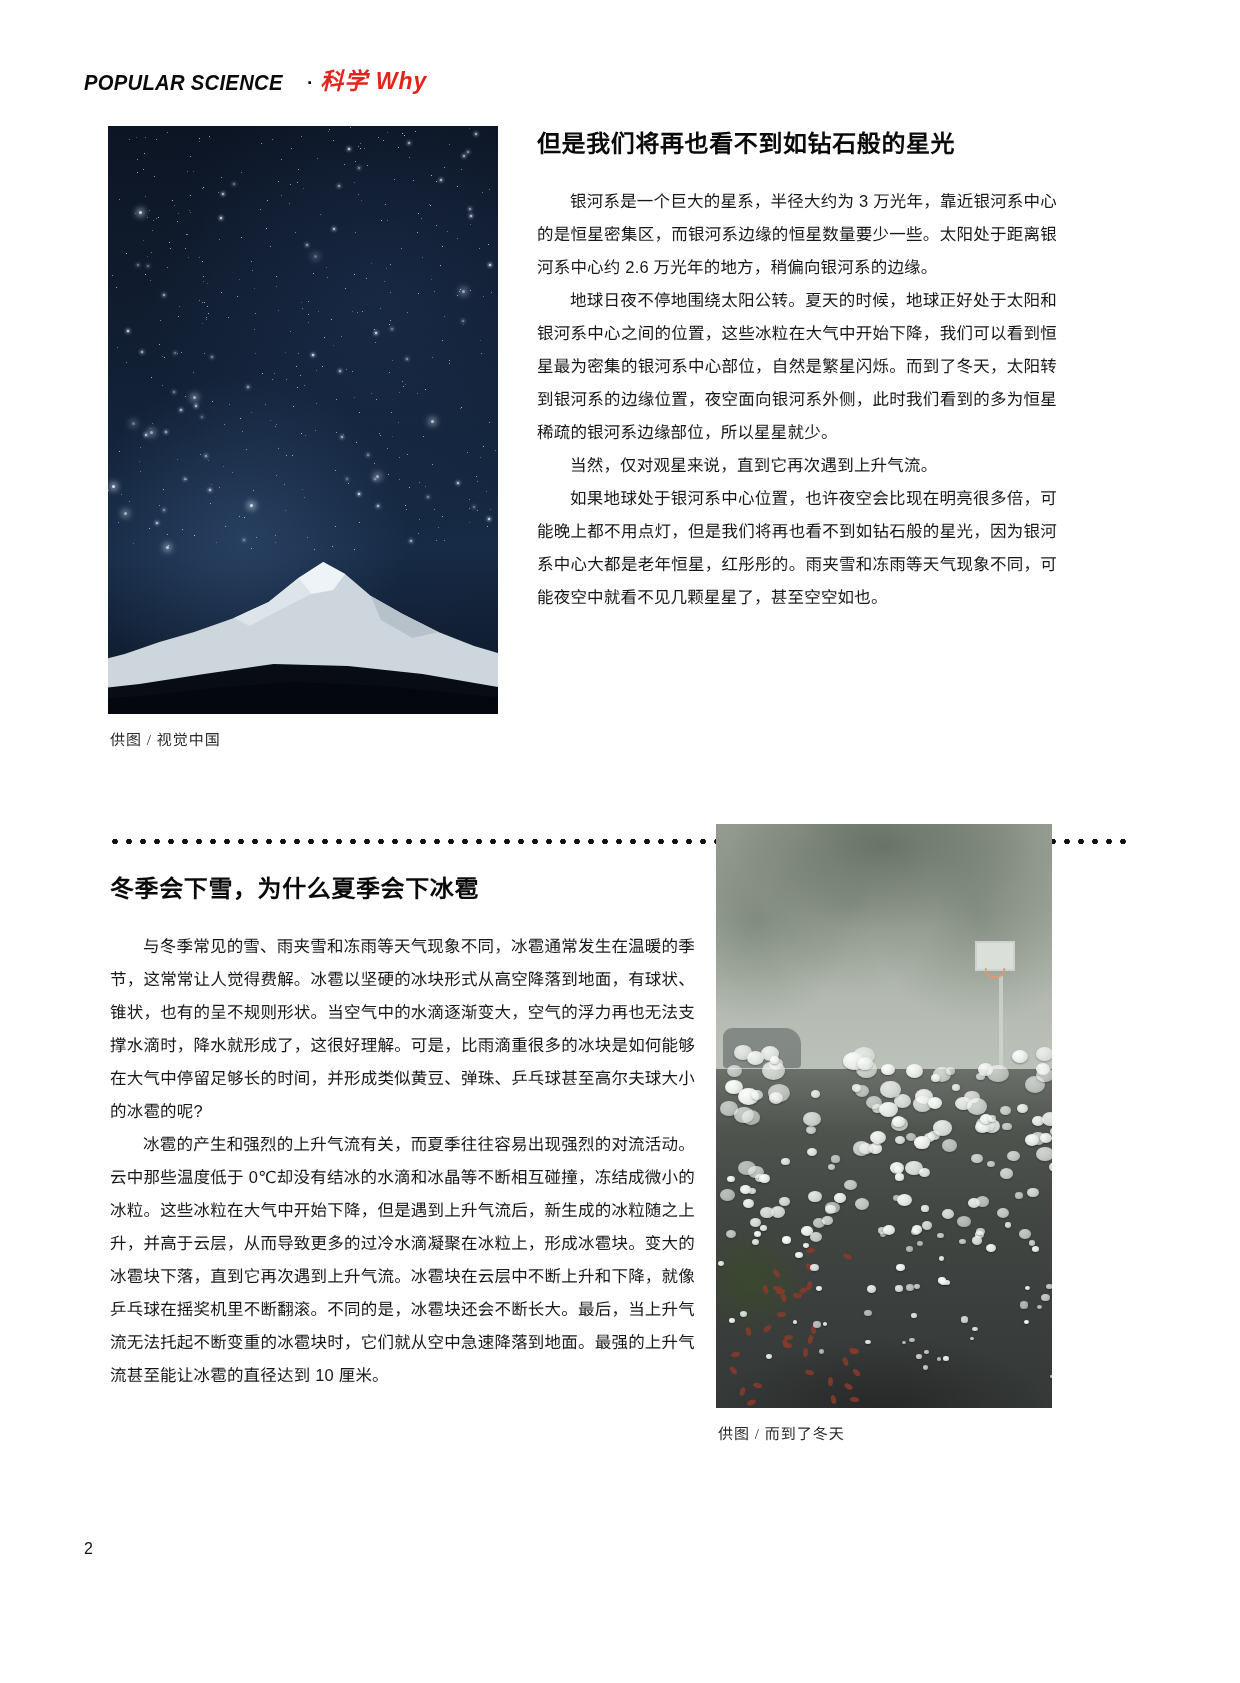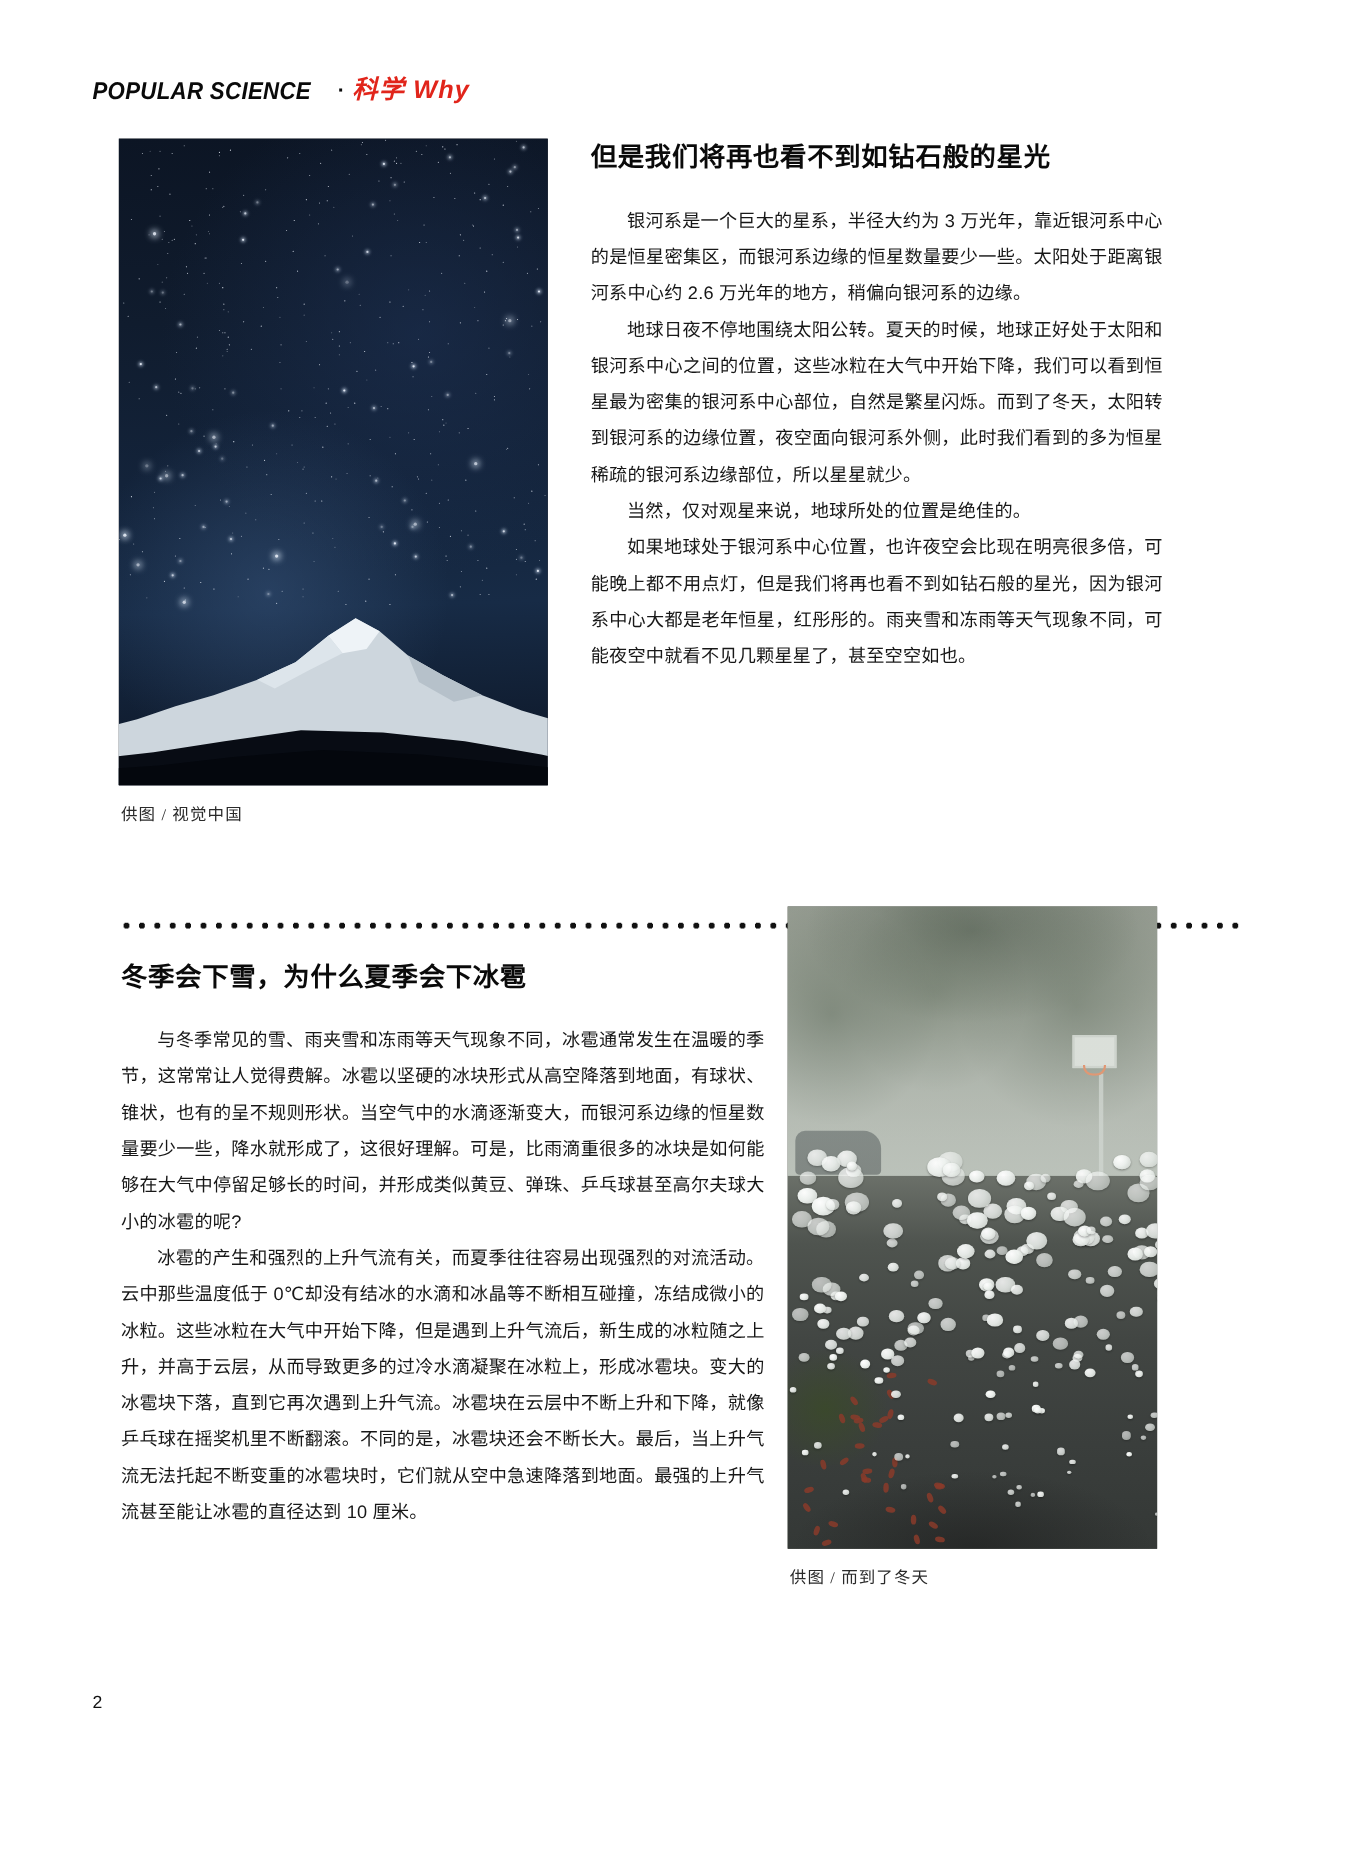--- a/index.html
+++ b/index.html
@@ -723,31 +723,31 @@
       <path d="M0,186 L60,182 L130,174 L210,168 L300,172 L380,180 L440,186 L440,200 L0,200 Z" fill="#04070d"></path>
     </svg>
   </div>
   <div class="caption caption-1">供图 / 视觉中国</div>
 
   <div class="article-1-body">
     <h1 class="headline-1">但是我们将再也看不到如钻石般的星光</h1>
     <div class="body-text">
       <p>银河系是一个巨大的星系，半径大约为 3 万光年，靠近银河系中心的是恒星密集区，而银河系边缘的恒星数量要少一些。太阳处于距离银河系中心约 2.6 万光年的地方，稍偏向银河系的边缘。</p>
       <p>地球日夜不停地围绕太阳公转。夏天的时候，地球正好处于太阳和银河系中心之间的位置，这些冰粒在大气中开始下降，我们可以看到恒星最为密集的银河系中心部位，自然是繁星闪烁。而到了冬天，太阳转到银河系的边缘位置，夜空面向银河系外侧，此时我们看到的多为恒星稀疏的银河系边缘部位，所以星星就少。</p>
-      <p>当然，仅对观星来说，地球所处的位置是绝佳的。</p>
+      <p>当然，仅对观星来说，直到它再次遇到上升气流。</p>
       <p>如果地球处于银河系中心位置，也许夜空会比现在明亮很多倍，可能晚上都不用点灯，但是我们将再也看不到如钻石般的星光，因为银河系中心大都是老年恒星，红彤彤的。雨夹雪和冻雨等天气现象不同，可能夜空中就看不见几颗星星了，甚至空空如也。</p>
     </div>
   </div>
 
   <div class="divider"></div>
 
   <div class="article-2-body">
     <h1 class="headline-2">冬季会下雪，为什么夏季会下冰雹</h1>
     <div class="body-text">
-      <p>与冬季常见的雪、雨夹雪和冻雨等天气现象不同，冰雹通常发生在温暖的季节，这常常让人觉得费解。冰雹以坚硬的冰块形式从高空降落到地面，有球状、锥状，也有的呈不规则形状。当空气中的水滴逐渐变大，而银河系边缘的恒星数量要少一些，降水就形成了，这很好理解。可是，比雨滴重很多的冰块是如何能够在大气中停留足够长的时间，并形成类似黄豆、弹珠、乒乓球甚至高尔夫球大小的冰雹的呢?</p>
+      <p>与冬季常见的雪、雨夹雪和冻雨等天气现象不同，冰雹通常发生在温暖的季节，这常常让人觉得费解。冰雹以坚硬的冰块形式从高空降落到地面，有球状、锥状，也有的呈不规则形状。当空气中的水滴逐渐变大，空气的浮力再也无法支撑水滴时，降水就形成了，这很好理解。可是，比雨滴重很多的冰块是如何能够在大气中停留足够长的时间，并形成类似黄豆、弹珠、乒乓球甚至高尔夫球大小的冰雹的呢?</p>
       <p>冰雹的产生和强烈的上升气流有关，而夏季往往容易出现强烈的对流活动。云中那些温度低于 0℃却没有结冰的水滴和冰晶等不断相互碰撞，冻结成微小的冰粒。这些冰粒在大气中开始下降，但是遇到上升气流后，新生成的冰粒随之上升，并高于云层，从而导致更多的过冷水滴凝聚在冰粒上，形成冰雹块。变大的冰雹块下落，直到它再次遇到上升气流。冰雹块在云层中不断上升和下降，就像乒乓球在摇奖机里不断翻滚。不同的是，冰雹块还会不断长大。最后，当上升气流无法托起不断变重的冰雹块时，它们就从空中急速降落到地面。最强的上升气流甚至能让冰雹的直径达到 10 厘米。</p>
     </div>
   </div>
 
   <div class="photo-2">
     <div class="photo-2-bg"></div>
     <div class="fog-trees"></div>
     <div class="hoop-pole"></div>
     <div class="hoop"></div>
     <div class="car"></div>

